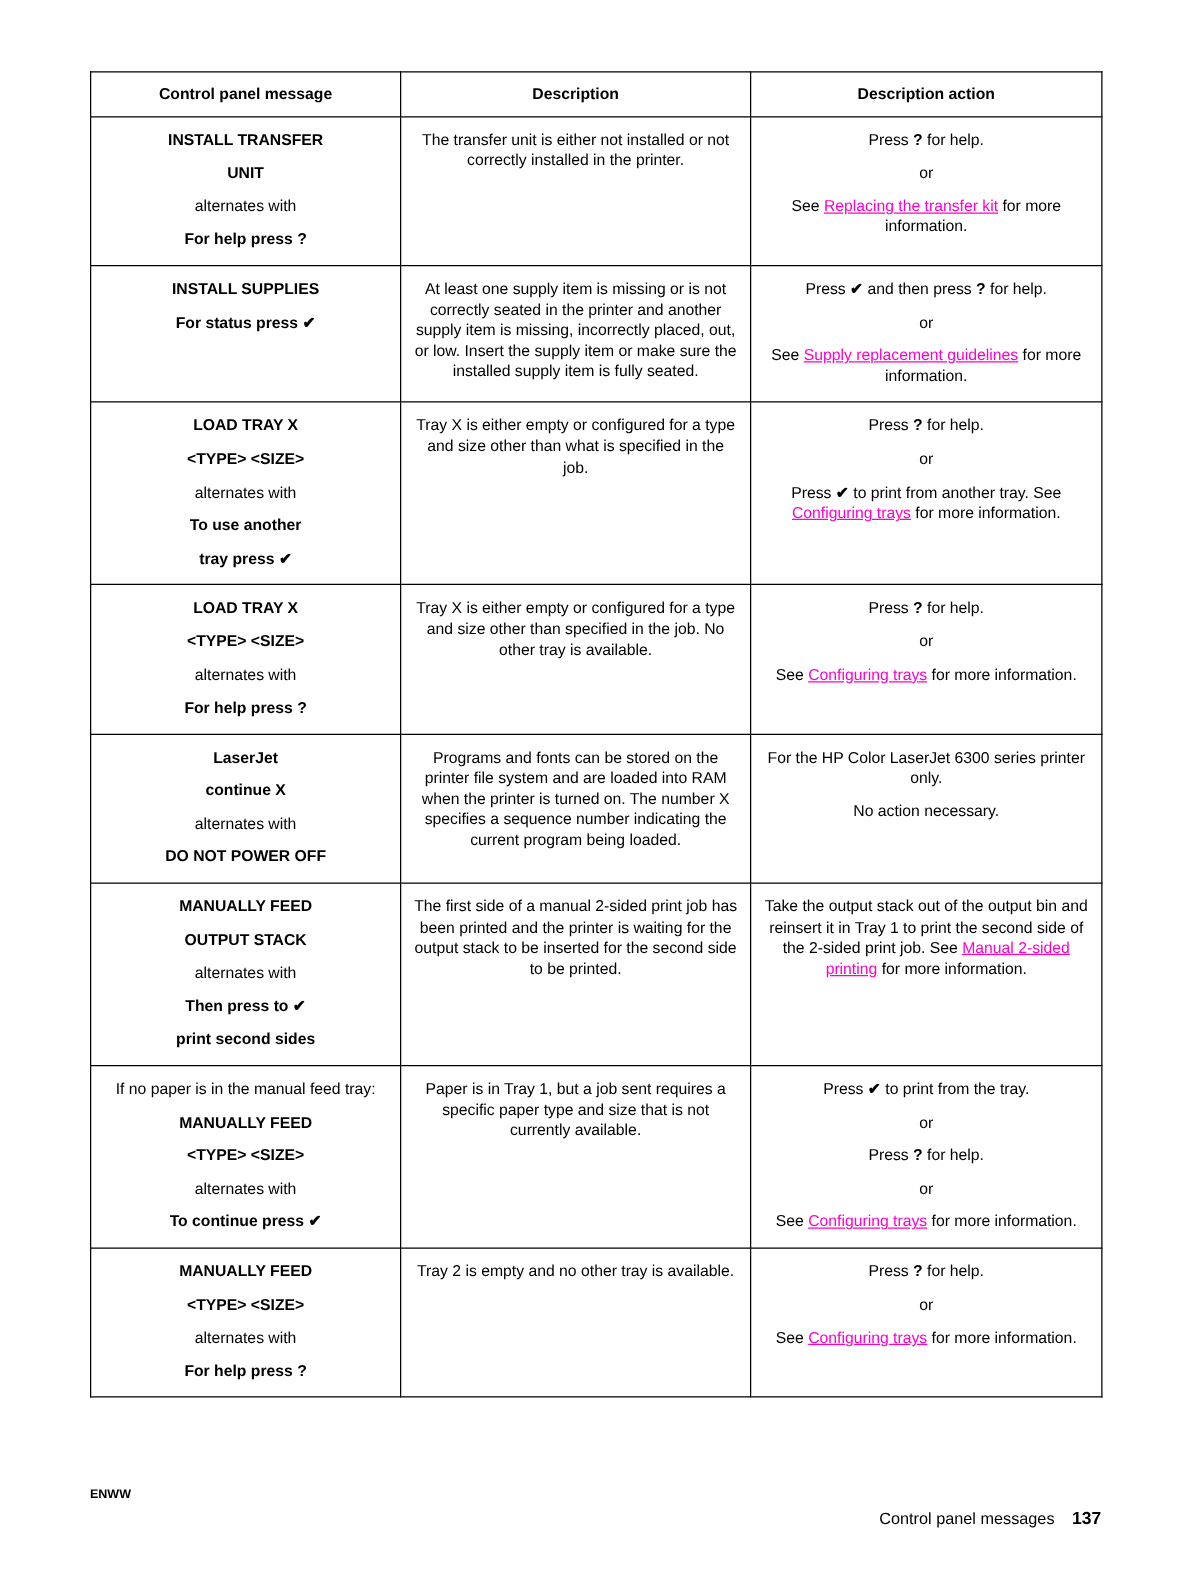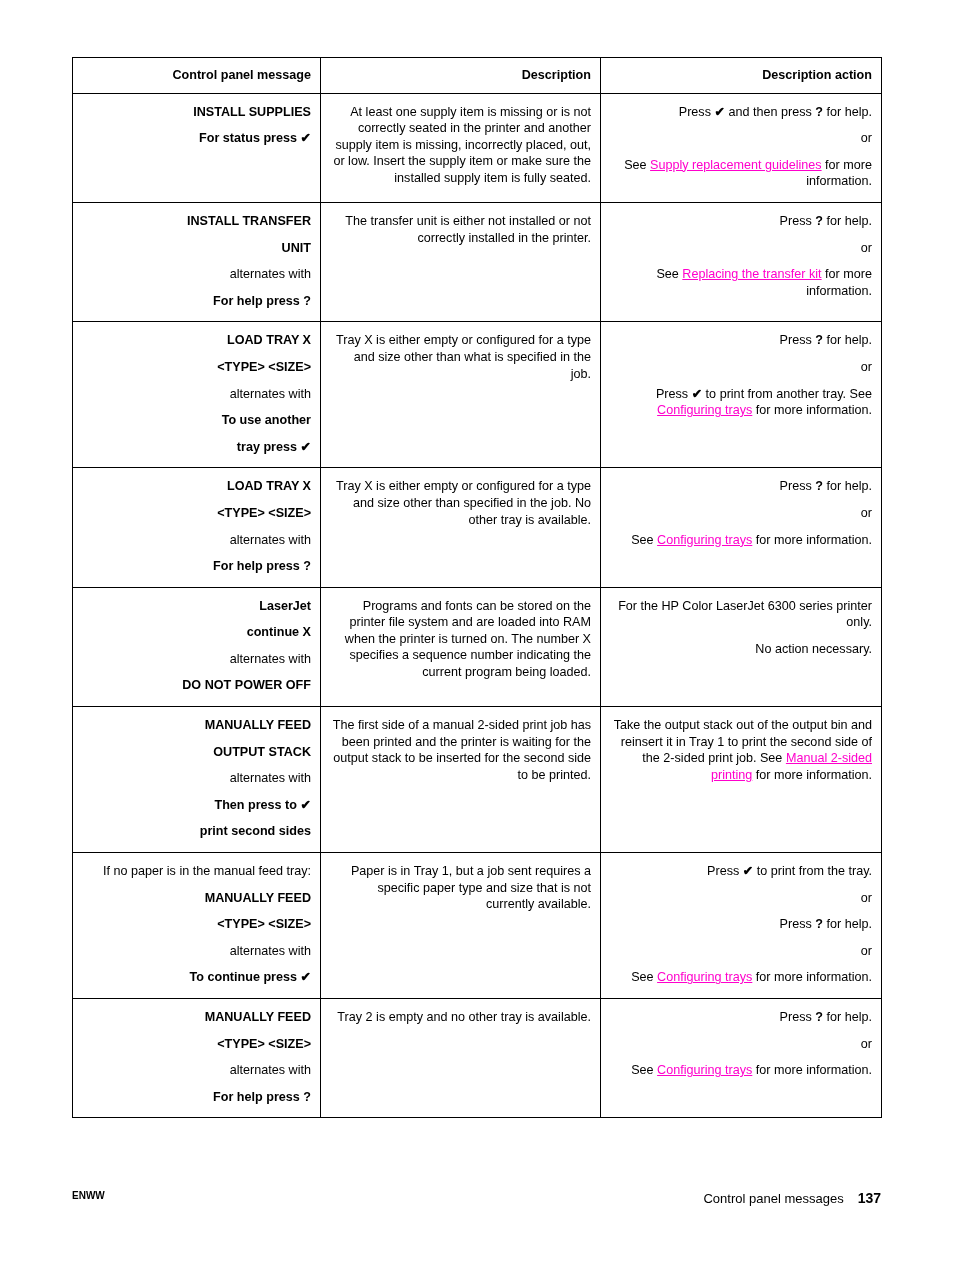--- a/index.html
+++ b/index.html
@@ -29,21 +29,21 @@
     width: 809px;
     border-collapse: collapse;
     table-layout: fixed;
   }
   .msg-table td, .msg-table th {
     border: 1.4px solid #000000;
     vertical-align: top;
     padding: 10px 9px 12px 9px;
     font-size: 12.6px;
     line-height: 16.6px;
-    text-align: right;
+    text-align: center;
   }
   .col-msg   { width: 248px; }
   .col-desc  { width: 280px; }
   .col-act   { width: 281px; }
 
   .msg-table thead th {
     font-weight: bold;
     font-size: 12.6px;
     padding-top: 9px;
     padding-bottom: 9px;
@@ -82,21 +82,21 @@
   .footer-left {
     position: absolute;
     left: 0;
     top: 0;
     font-size: 10px;
     font-weight: bold;
   }
   .footer-right {
     position: absolute;
     right: 0;
-    top: 0;
+    top: 16px;
     font-size: 13px;
     white-space: nowrap;
   }
   .footer-section {
     font-weight: normal;
   }
   .footer-page {
     font-weight: bold;
     font-size: 14px;
     margin-left: 14px;
@@ -116,46 +116,46 @@
     <thead>
       <tr>
         <th>Control panel message</th>
         <th>Description</th>
         <th>Description action</th>
       </tr>
     </thead>
     <tbody id="table-body">
         <tr>
           <td>
+            <div class="para bold">INSTALL TRANSFER</div>
+            <div class="para bold">UNIT</div>
+            <div class="para alt">alternates with</div>
+            <div class="para bold">For help press <span class="glyph-help">?</span></div>
+          </td>
+          <td>
+            <div class="para">The transfer unit is either not installed or not correctly installed in the printer.</div>
+          </td>
+          <td>
+            <div class="para">Press <span class="glyph-help">?</span> for help.</div>
+            <div class="para">or</div>
+            <div class="para">See <span class="link">Replacing the transfer kit</span> for more information.</div>
+          </td>
+        </tr>
+        <tr>
+          <td>
             <div class="para bold">INSTALL SUPPLIES</div>
             <div class="para bold">For status press <span class="glyph-check">✔</span></div>
           </td>
           <td>
             <div class="para">At least one supply item is missing or is not correctly seated in the printer and another supply item is missing, incorrectly placed, out, or low. Insert the supply item or make sure the installed supply item is fully seated.</div>
           </td>
           <td>
             <div class="para">Press <span class="glyph-check">✔</span> and then press <span class="glyph-help">?</span> for help.</div>
             <div class="para">or</div>
             <div class="para">See <span class="link">Supply replacement guidelines</span> for more information.</div>
-          </td>
-        </tr>
-        <tr>
-          <td>
-            <div class="para bold">INSTALL TRANSFER</div>
-            <div class="para bold">UNIT</div>
-            <div class="para alt">alternates with</div>
-            <div class="para bold">For help press <span class="glyph-help">?</span></div>
-          </td>
-          <td>
-            <div class="para">The transfer unit is either not installed or not correctly installed in the printer.</div>
-          </td>
-          <td>
-            <div class="para">Press <span class="glyph-help">?</span> for help.</div>
-            <div class="para">or</div>
-            <div class="para">See <span class="link">Replacing the transfer kit</span> for more information.</div>
           </td>
         </tr>
         <tr>
           <td>
             <div class="para bold">LOAD TRAY X</div>
             <div class="para bold">&lt;TYPE&gt; &lt;SIZE&gt;</div>
             <div class="para alt">alternates with</div>
             <div class="para bold">To use another</div>
             <div class="para bold">tray press <span class="glyph-check">✔</span></div>
           </td>

